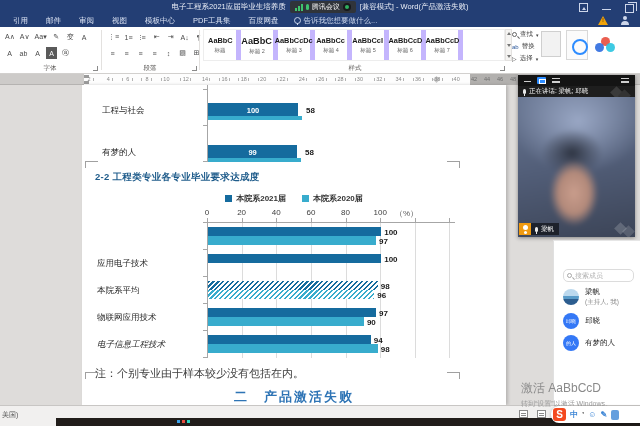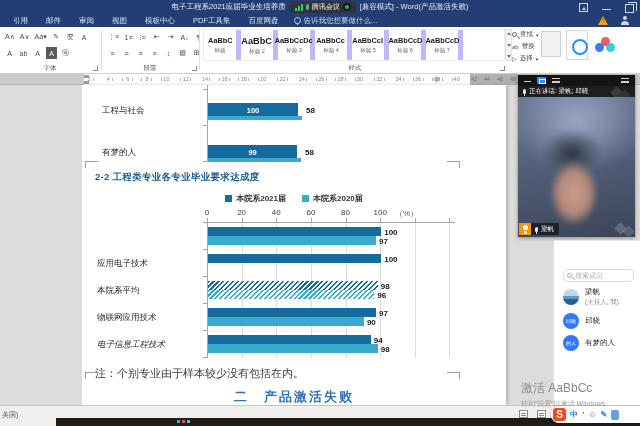--- a/index.html
+++ b/index.html
@@ -479,21 +479,21 @@
       <div class="m-row" style="top: 94px; display: flex;">
         <div class="m-av m-av-blue" style="display: flex;">的人</div>
         <div>
           <div class="m-name">有梦的人</div>
         </div>
       </div>
     </div>
 </div>
 
 <div class="abs watermark">
-  <div class="wm1">激活 AaBbCc</div>
+  <div class="wm1">激活 AaBbCcD</div>
   <div class="wm2">转到“设置”以激活 Windows。</div>
 </div>
 <div class="abs sogou">
   <span class="sg-s">S</span>
   <span class="sg-it">中</span>
   <span class="sg-it" style="color:#555">’</span>
   <span class="sg-it">☺</span>
   <span class="sg-it">✎</span>
   <span class="sg-cut"></span>
 </div>

